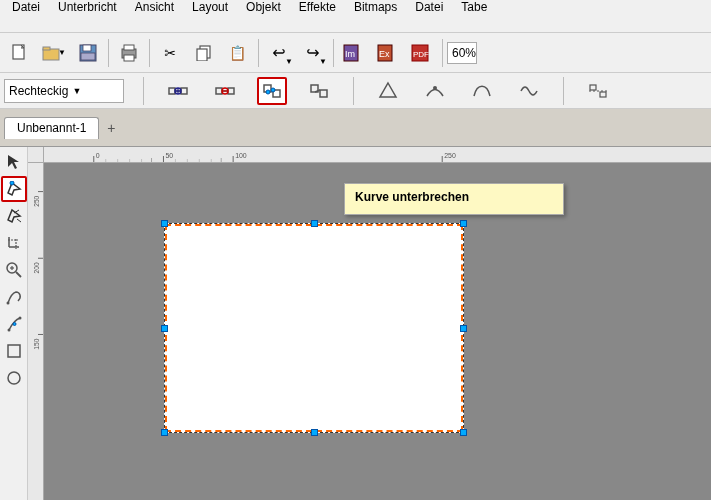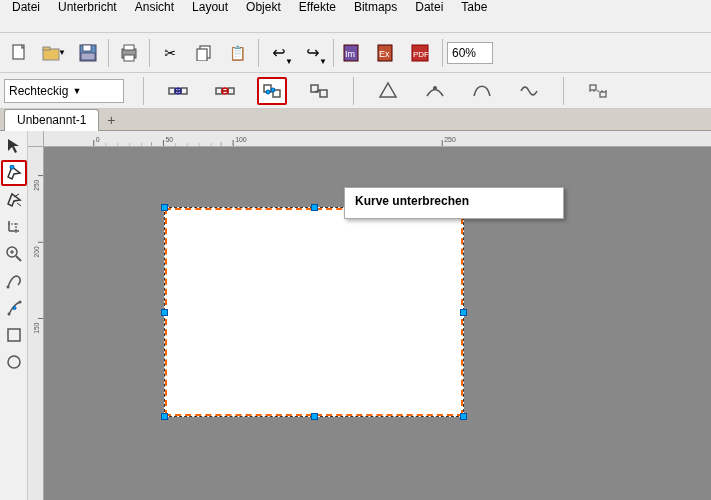--- a/index.html
+++ b/index.html
@@ -20,21 +20,21 @@
       height: 40px; padding: 2px 4px; gap: 2px; flex-wrap: nowrap;
     }
     .toolbar-btn {
       width: 32px; height: 32px; display: flex; align-items: center; justify-content: center;
       border: 1px solid transparent; cursor: pointer; border-radius: 2px; font-size: 14px;
       background: transparent;
     }
     .toolbar-separator { width: 1px; height: 28px; background: #bbb; margin: 0 2px; }
     .toolbar-zoom {
       display: flex; align-items: center; border: 1px solid #aaa; background: white;
-      padding: 1px 4px; height: 22px; font-size: 12px; width: 46px;
+      padding: 1px 4px; height: 22px; font-size: 12px; width: 30px;
     }
 
     
     .node-toolbar {
       display: flex; align-items: center; background: #f0f0f0; border-bottom: 1px solid #ccc;
       height: 36px; padding: 2px 4px; gap: 17px;
     }
     .node-btn {
       width: 30px; height: 28px; display: flex; align-items: center; justify-content: center;
       border: 1px solid transparent; cursor: pointer; border-radius: 2px; font-size: 11px;
@@ -43,21 +43,21 @@
     .node-btn.active { background: #fff; border: 2px solid #cc0000; }
     .shape-select {
       display: flex; align-items: center; border: 1px solid #aaa; background: white;
       height: 24px; padding: 0 4px; font-size: 12px; min-width: 120px; cursor: pointer;
     }
     .shape-select-arrow { font-size: 9px; margin-left: 4px; }
 
     
     .tabbar {
       display: flex; align-items: center; background: #d4d0c8; border-bottom: 1px solid #999;
-      height: 22px; padding: 0 4px;
+      height: 38px; padding: 0 4px;
     }
     .tab {
       display: flex; align-items: center; background: #f0f0f0; border: 1px solid #999;
       border-bottom: none; padding: 2px 12px; cursor: pointer; font-size: 12px; margin-right: 2px;
       height: 22px; border-radius: 3px 3px 0 0;
     }
     .tab.active { background: white; }
     .tab-add {
       width: 20px; height: 20px; display: flex; align-items: center; justify-content: center;
       cursor: pointer; font-size: 14px; color: #555;
@@ -109,21 +109,21 @@
       border: 2px dashed #ff6600; background: transparent;
     }
     
     .handle {
       position: absolute; width: 7px; height: 7px; background: #00aaff;
       border: 1px solid #0055aa;
     }
 
     
     .tooltip {
-      position: absolute; top: 40px; left: 300px; background: #ffffff;
+      position: absolute; top: 20px; left: 300px; background: #fef9c3;
       border: 1px solid #aaa; padding: 6px 10px; z-index: 100;
       box-shadow: 2px 2px 4px rgba(0,0,0,0.3); min-width: 220px;
     }
     .tooltip-title { font-weight: bold; font-size: 12px; color: #000; margin-bottom: 4px; }
     .tooltip-text { font-size: 11px; color: #888; line-height: 1.4; }
 
     svg.ruler-h-svg { width: 100%; height: 16px; }
     svg.ruler-v-svg { width: 16px; height: 100%; }
   </style>
 </head>

